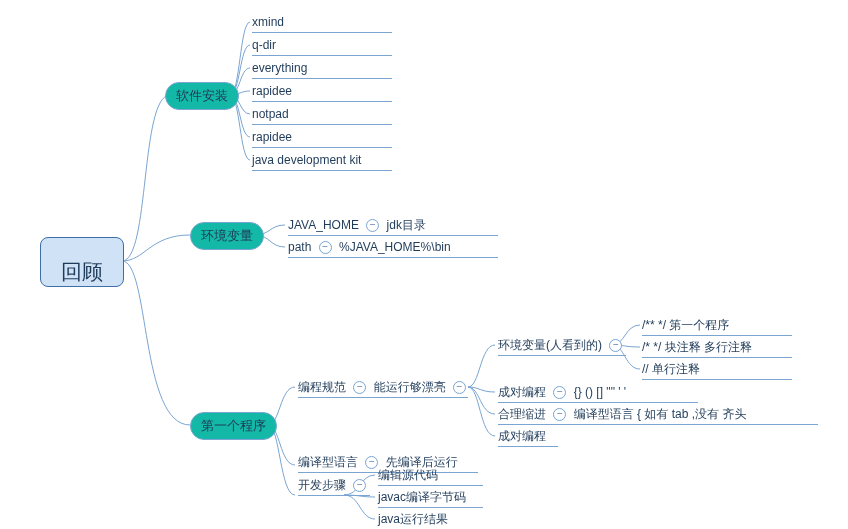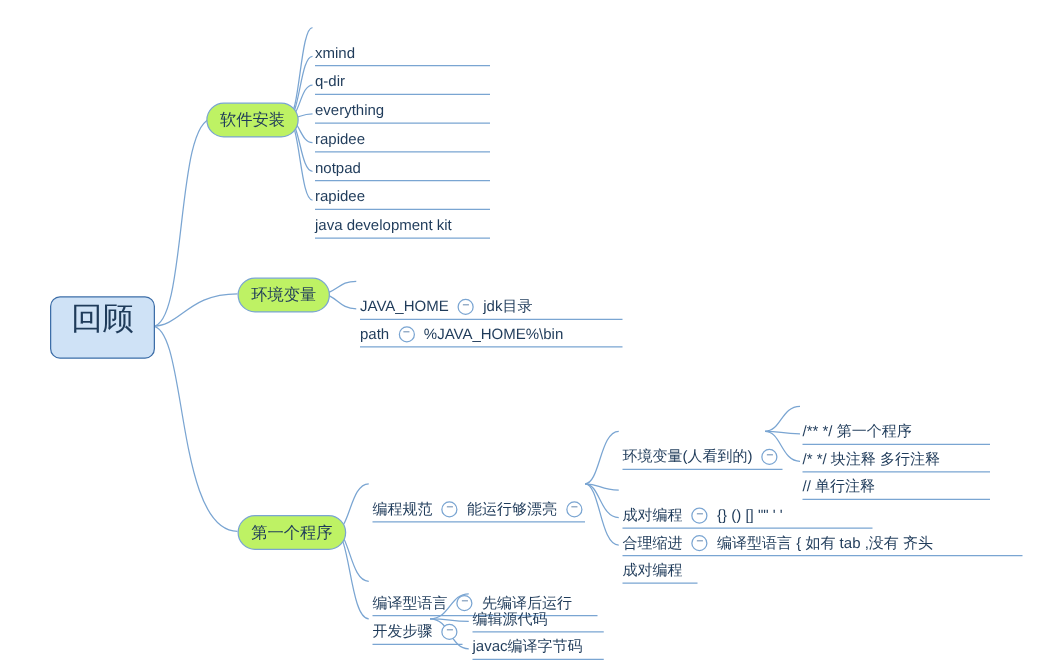--- a/index.html
+++ b/index.html
@@ -15,45 +15,44 @@
   .root {
     position: absolute;
     left: 40px;
     top: 237px;
     width: 82px;
     height: 48px;
     background: #cfe2f6;
     border: 1px solid #3d6ea8;
     border-radius: 8px;
     display: flex;
-    align-items: flex-start;
+    align-items: flex-end;
     justify-content: center;
-    font-size: 25px;
+    font-size: 21px;
     color: #1f3b5a;
   }
   .branch {
     position: absolute;
     padding: 4px 10px;
-    background: #bef264;
+    background: #14b8a6;
     border: 1px solid #7aa5d2;
     border-radius: 14px;
     color: #1f3b5a;
     font-size: 13px;
     white-space: nowrap;
   }
   .leaf {
     position: absolute;
     color: #1f3b5a;
     font-size: 12px;
     white-space: nowrap;
     padding: 2px 0;
     border-bottom: 1px solid #7aa5d2;
     line-height: 16px;
     display: inline-block;
-    margin-top: 20px;
   }
   .minus {
     display:inline-block;
     width:11px;height:11px;
     border:1px solid #7aa5d2;
     border-radius:50%;
     line-height:9px;
     text-align:center;
     font-size:10px;
     color:#5a7fa8;

